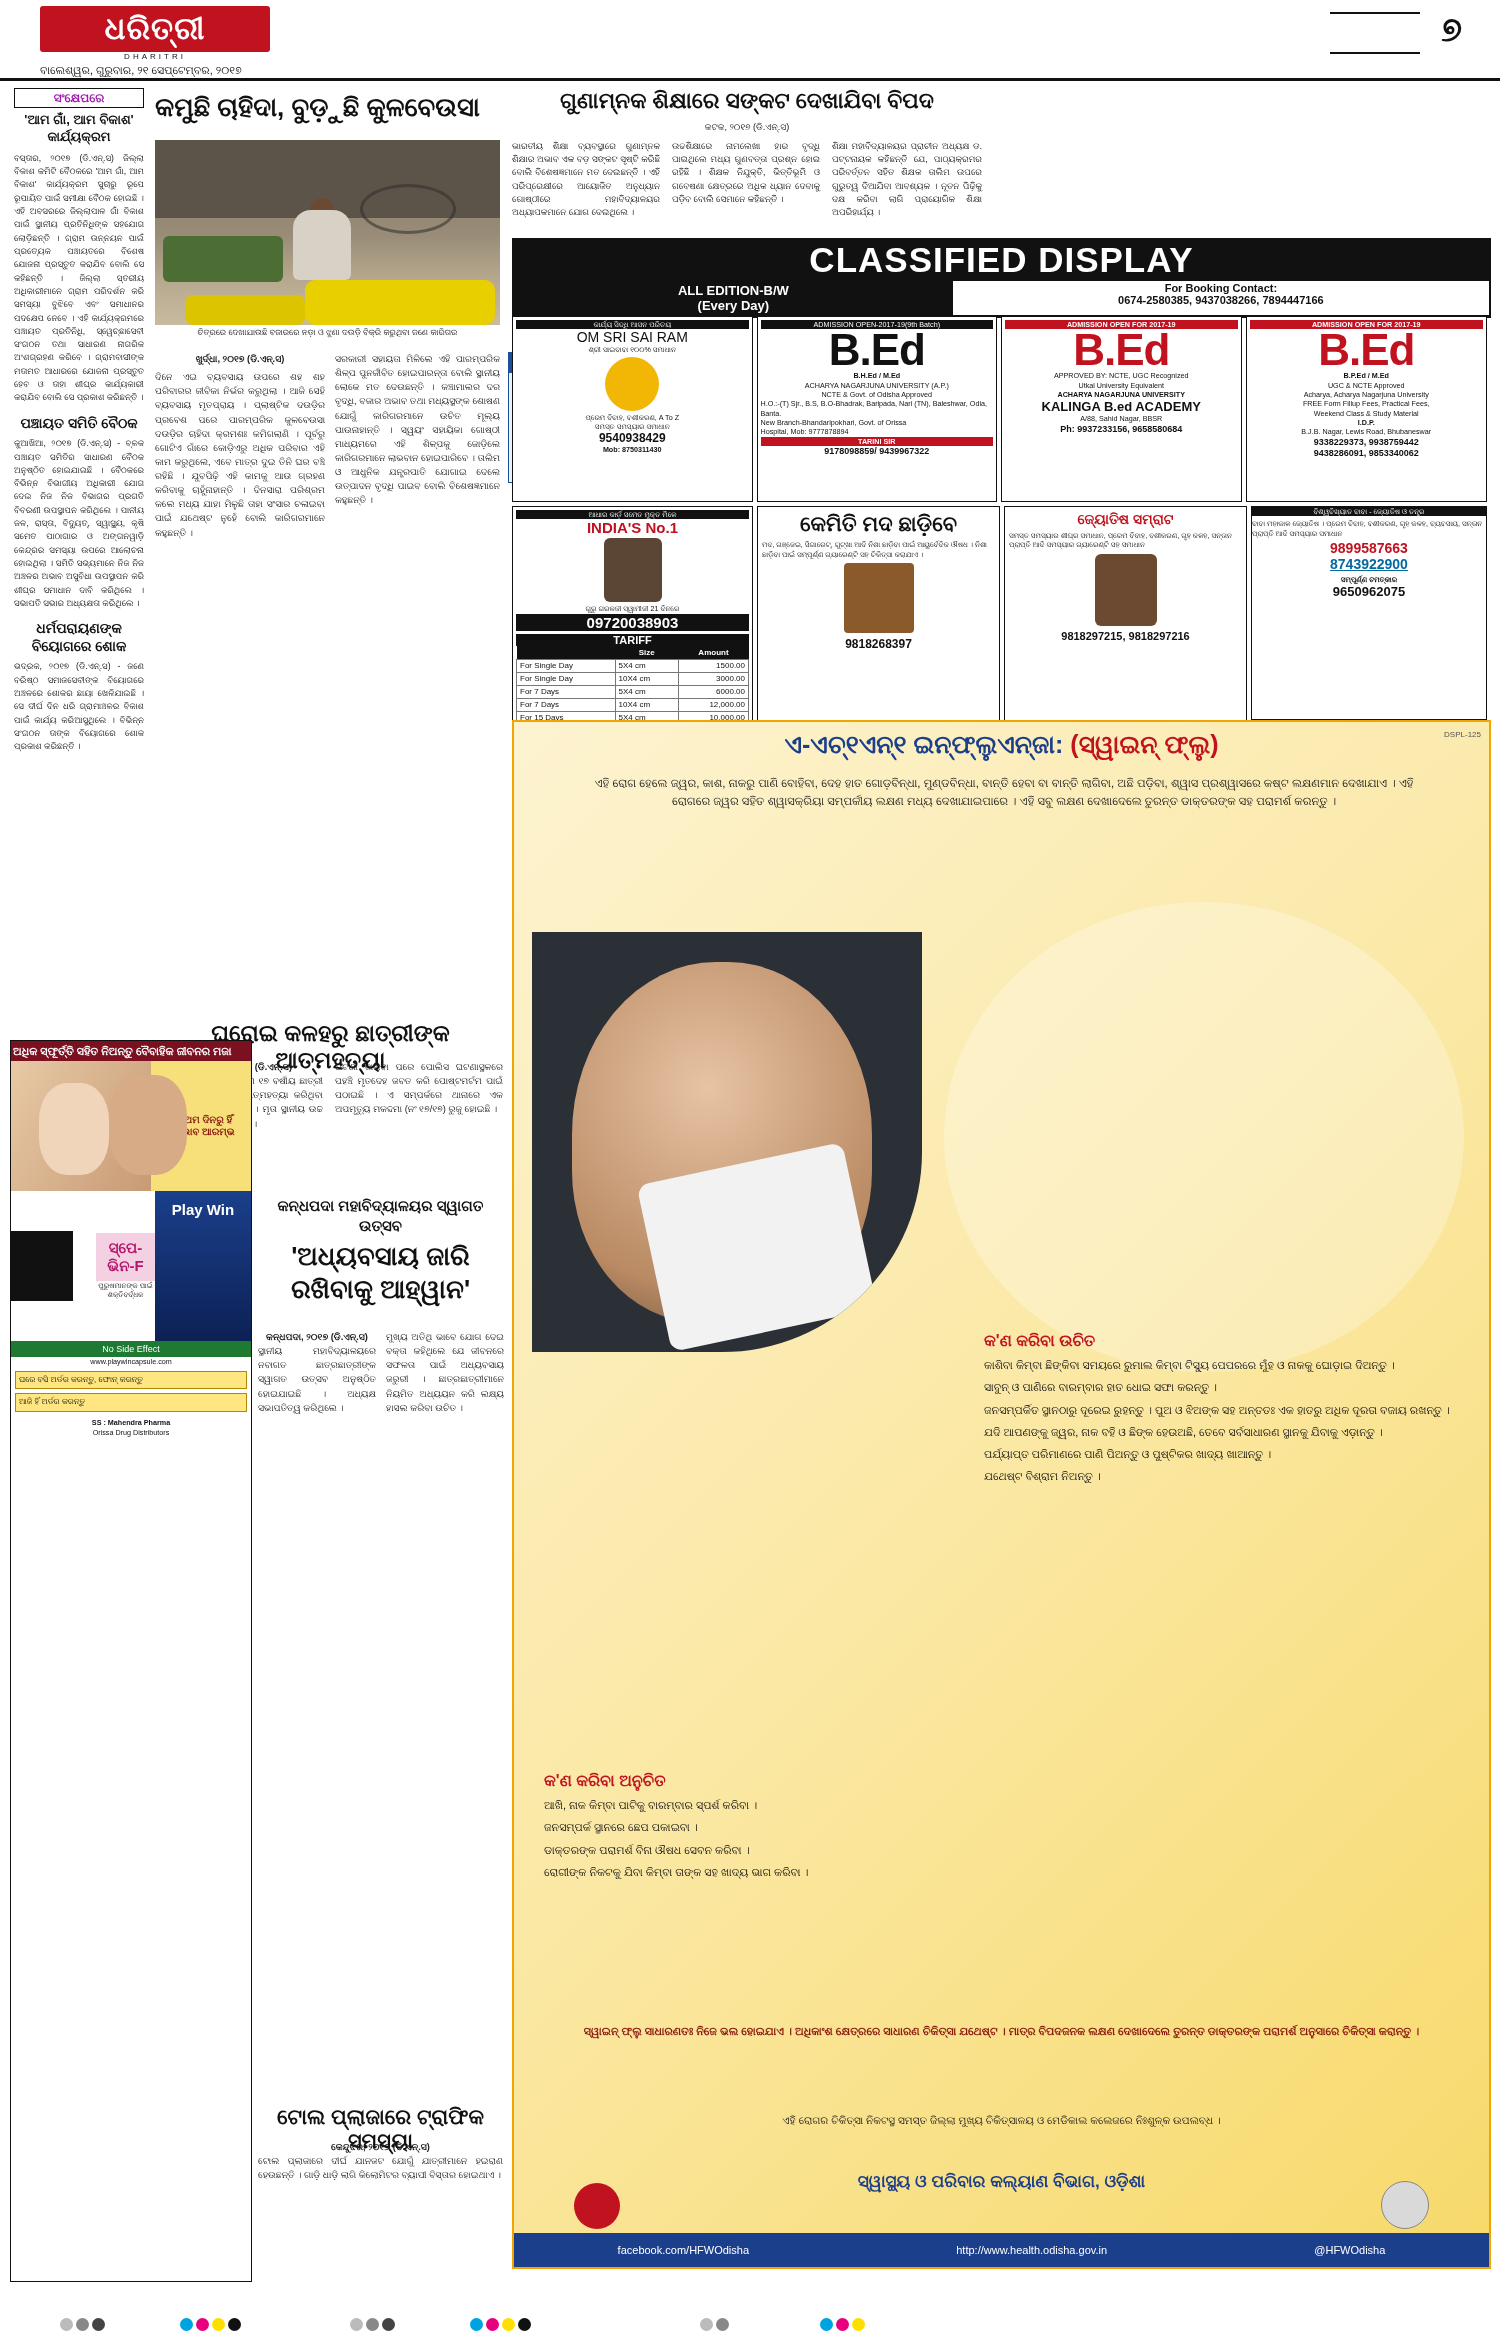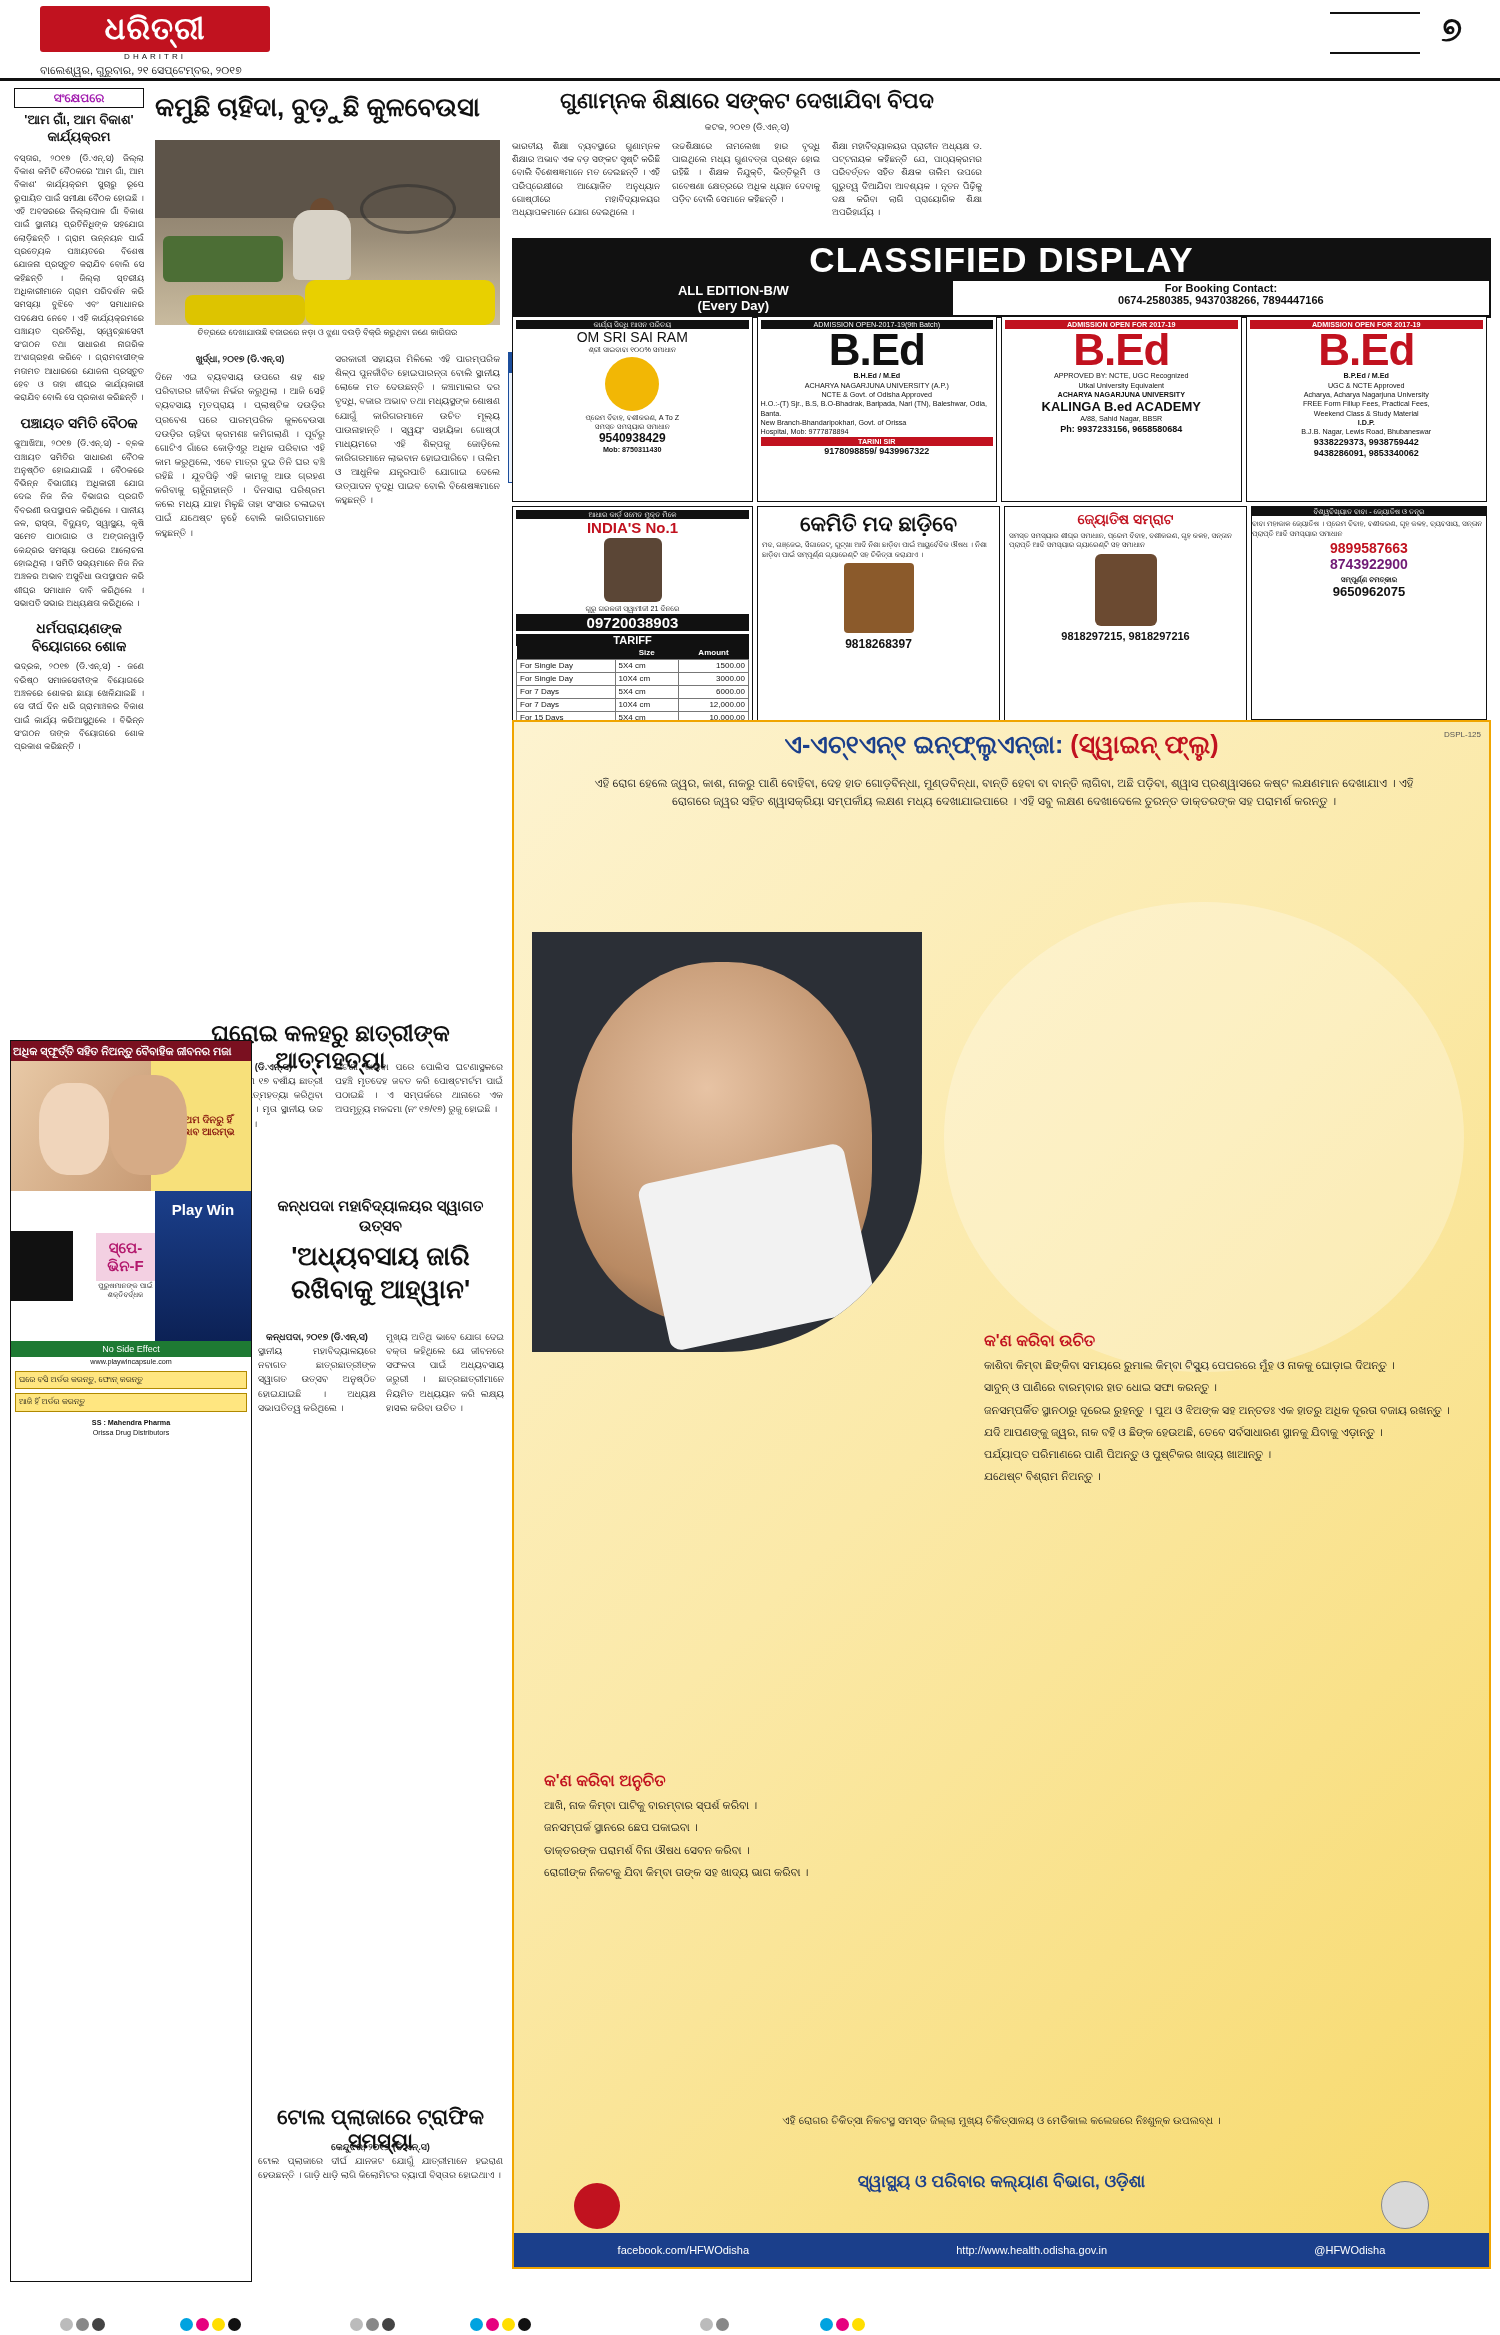--- a/index.html
+++ b/index.html
@@ -319,21 +319,21 @@
         <div style="text-align:center;font-size:14px;font-weight:bold;color:#c1121f;">ଜ୍ୟୋତିଷ ସମ୍ରାଟ</div>
         <div class="tiny" style="margin-top:3px;">ସମସ୍ତ ସମସ୍ୟାର ଶୀଘ୍ର ସମାଧାନ, ପ୍ରେମ ବିବାହ, ବଶୀକରଣ, ଗୃହ କଳହ, ସନ୍ତାନ ପ୍ରାପ୍ତି ଆଦି ସମସ୍ୟାର ଗ୍ୟାରେଣ୍ଟି ସହ ସମାଧାନ</div>
         <div style="width:62px;height:72px;background:#6b4a31;margin:4px auto;border-radius:6px;"></div>
         <div class="phone" style="font-size:11px;">9818297215, 9818297216</div>
       </div>
 
       <div class="adbox" style="width:237px;height:212px;">
         <div class="tinyc" style="background:#111;color:#fff;">ବିଶ୍ୱବିଖ୍ୟାତ ବାବା - ଜ୍ୟୋତିଷ ଓ ତନ୍ତ୍ର</div>
         <div class="tiny" style="margin-top:3px;">ବାବା ମହାକାଳ ଜ୍ୟୋତିଷ । ପ୍ରେମ ବିବାହ, ବଶୀକରଣ, ଗୃହ କଳହ, ବ୍ୟବସାୟ, ସନ୍ତାନ ପ୍ରାପ୍ତି ଆଦି ସମସ୍ୟାର ସମାଧାନ</div>
         <div style="text-align:center;font-size:14px;font-weight:bold;color:#c1121f;margin-top:2px;">9899587663</div>
-        <div style="text-align:center;font-size:14px;font-weight:bold;color:#701a75;">8743922900</div>
+        <div style="text-align:center;font-size:14px;font-weight:bold;color:#0369a1;text-decoration:underline;">8743922900</div>
         <div class="tinyc" style="margin-top:3px;font-weight:bold;">ସମ୍ପୂର୍ଣ୍ଣ ଚମତ୍କାର</div>
         <div style="text-align:center;font-size:13px;font-weight:bold;">9650962075</div>
       </div>
     </div>
   </div>
 
   <div class="health">
     <div class="dspl">DSPL-125</div>
     <div class="health-head">
       <span>ଏ-ଏଚ୍‌୧ଏନ୍‌୧ ଇନ୍‌ଫ୍ଲୁଏନ୍‌ଜା:</span>
@@ -361,20 +361,21 @@
     <div class="h-left">
       <div class="hcol-title">କ'ଣ କରିବା ଅନୁଚିତ</div>
       <div class="hlist">
         <div>ଆଖି, ନାକ କିମ୍ବା ପାଟିକୁ ବାରମ୍ବାର ସ୍ପର୍ଶ କରିବା ।</div>
         <div>ଜନସମ୍ପର୍କ ସ୍ଥାନରେ ଛେପ ପକାଇବା ।</div>
         <div>ଡାକ୍ତରଙ୍କ ପରାମର୍ଶ ବିନା ଔଷଧ ସେବନ କରିବା ।</div>
         <div>ରୋଗୀଙ୍କ ନିକଟକୁ ଯିବା କିମ୍ବା ତାଙ୍କ ସହ ଖାଦ୍ୟ ଭାଗ କରିବା ।</div>
       </div>
     </div>
 
+    <div class="h-foot">ସ୍ୱାଇନ୍ ଫ୍ଲୁ ସାଧାରଣତଃ ନିଜେ ଭଲ ହୋଇଯାଏ । ଅଧିକାଂଶ କ୍ଷେତ୍ରରେ ସାଧାରଣ ଚିକିତ୍ସା ଯଥେଷ୍ଟ । ମାତ୍ର ବିପଦଜନକ ଲକ୍ଷଣ ଦେଖାଦେଲେ ତୁରନ୍ତ ଡାକ୍ତରଙ୍କ ପରାମର୍ଶ ଅନୁସାରେ ଚିକିତ୍ସା କରାନ୍ତୁ ।</div>
     <div class="h-foot2">ଏହି ରୋଗର ଚିକିତ୍ସା ନିକଟସ୍ଥ ସମସ୍ତ ଜିଲ୍ଲା ମୁଖ୍ୟ ଚିକିତ୍ସାଳୟ ଓ ମେଡିକାଲ କଲେଜରେ ନିଃଶୁଳ୍କ ଉପଲବ୍ଧ ।</div>
     <div class="h-dept">ସ୍ୱାସ୍ଥ୍ୟ ଓ ପରିବାର କଲ୍ୟାଣ ବିଭାଗ, ଓଡ଼ିଶା</div>
     <div class="emblem"></div>
     <div class="emblem2"></div>
     <div class="h-bar">
       <span>facebook.com/HFWOdisha</span>
       <span>http://www.health.odisha.gov.in</span>
       <span>@HFWOdisha</span>
     </div>
   </div>

